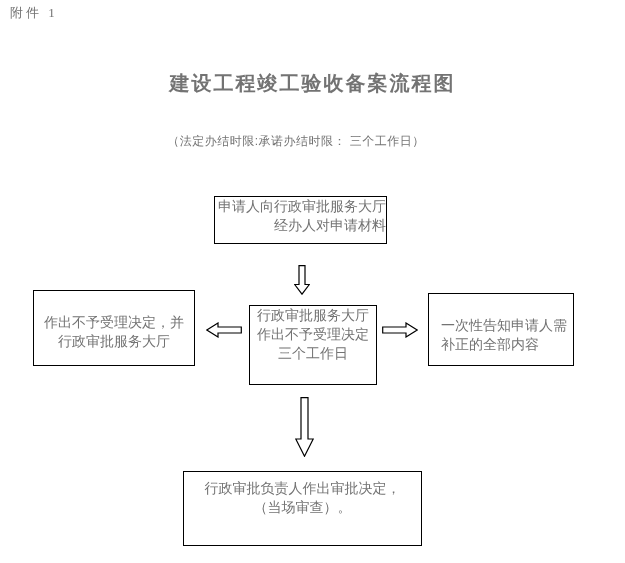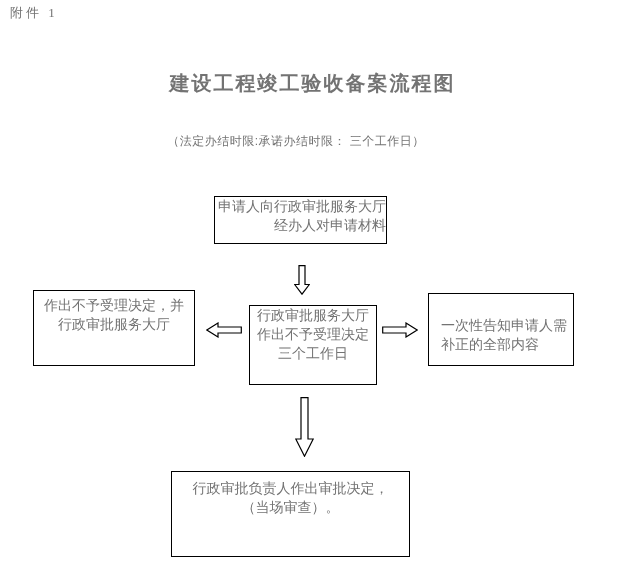--- a/index.html
+++ b/index.html
@@ -18,24 +18,24 @@
   .doc-subtitle{
     position:absolute;left:0;top:133px;width:592px;text-align:center;
     font-size:12px;letter-spacing:0.5px;
   }
   .box{
     position:absolute;border:1px solid #000;background:#fff;
     font-size:14px;line-height:19px;text-align:center;box-sizing:border-box;
   }
   .box-submit{left:214px;top:196px;width:173px;height:48px;padding-top:0;text-align:right;}
   .box-review{left:249px;top:305px;width:128px;height:80px;}
-  .box-reject{left:33px; top:290px;width:162px;height:76px;padding-top:5px;}
+  .box-reject{left:33px; top:290px;width:162px;height:76px;padding-top:22px;}
   .box-notify{left:428px;top:293px;width:146px;height:73px;padding-top:22px;
               text-align:left;padding-left:12px;}
-  .box-decide{left:171px;top:471px;width:239px;height:86px;padding-top:7px;}
+  .box-decide{left:183px;top:471px;width:239px;height:75px;padding-top:7px;}
   .arrow{position:absolute;}
   .arrow svg{display:block;}
 </style>
 </head>
 <body>
 
 <div class="page">
 
   <div class="attachment">附件 1</div>
 

